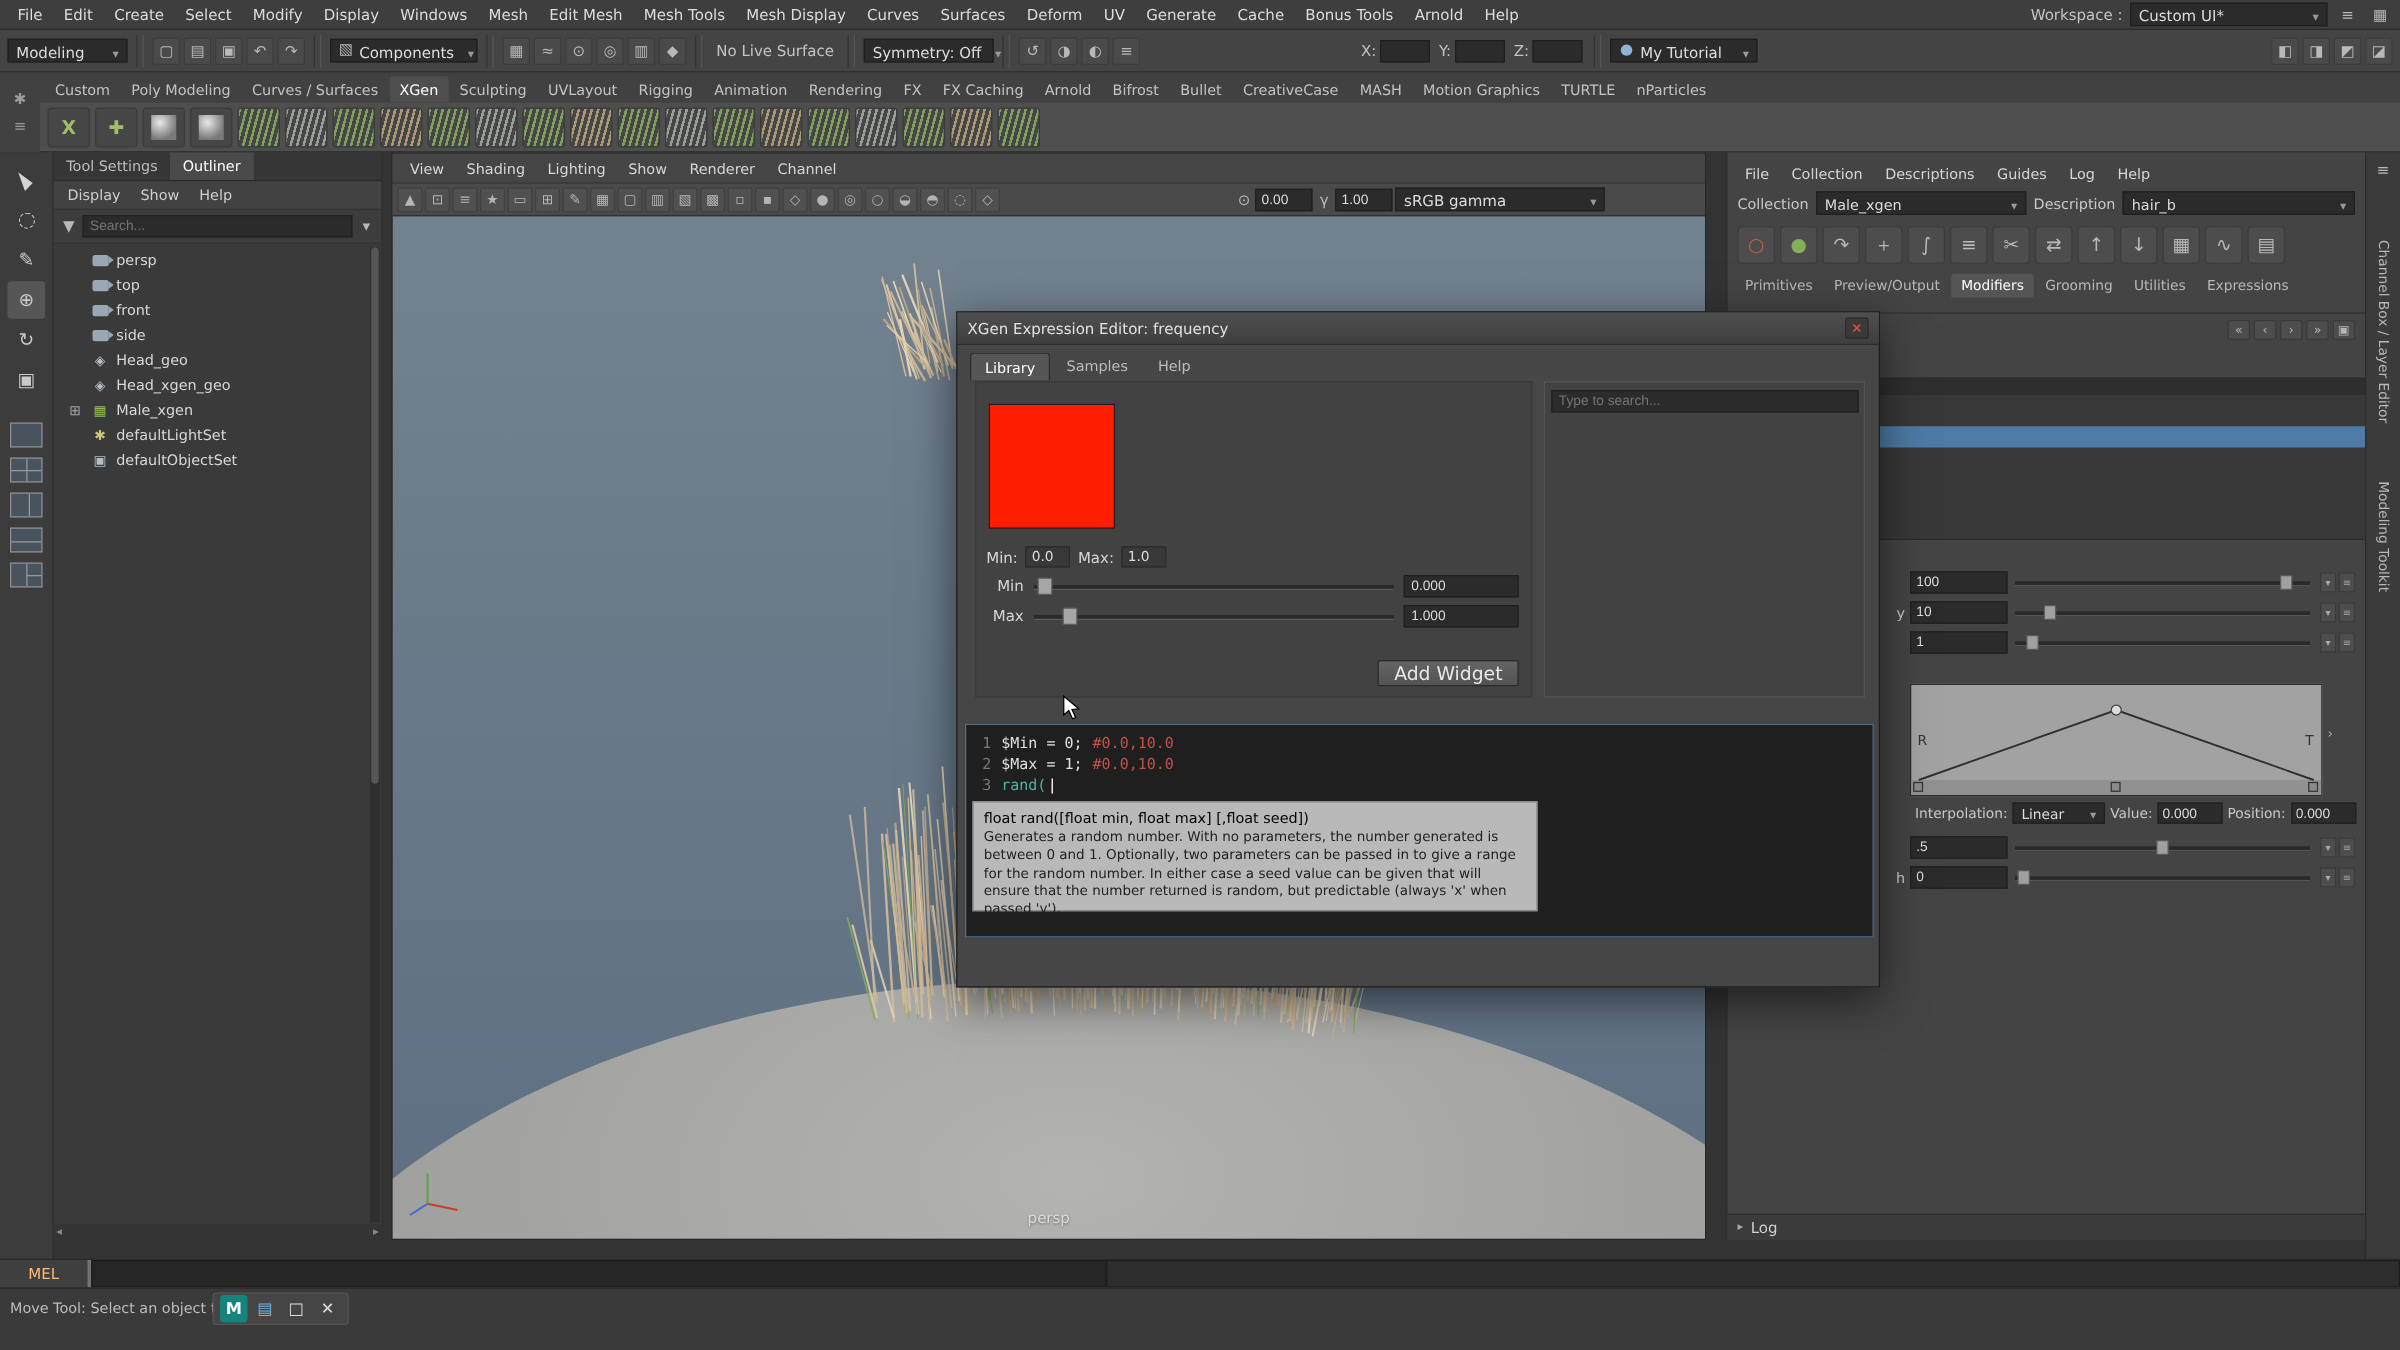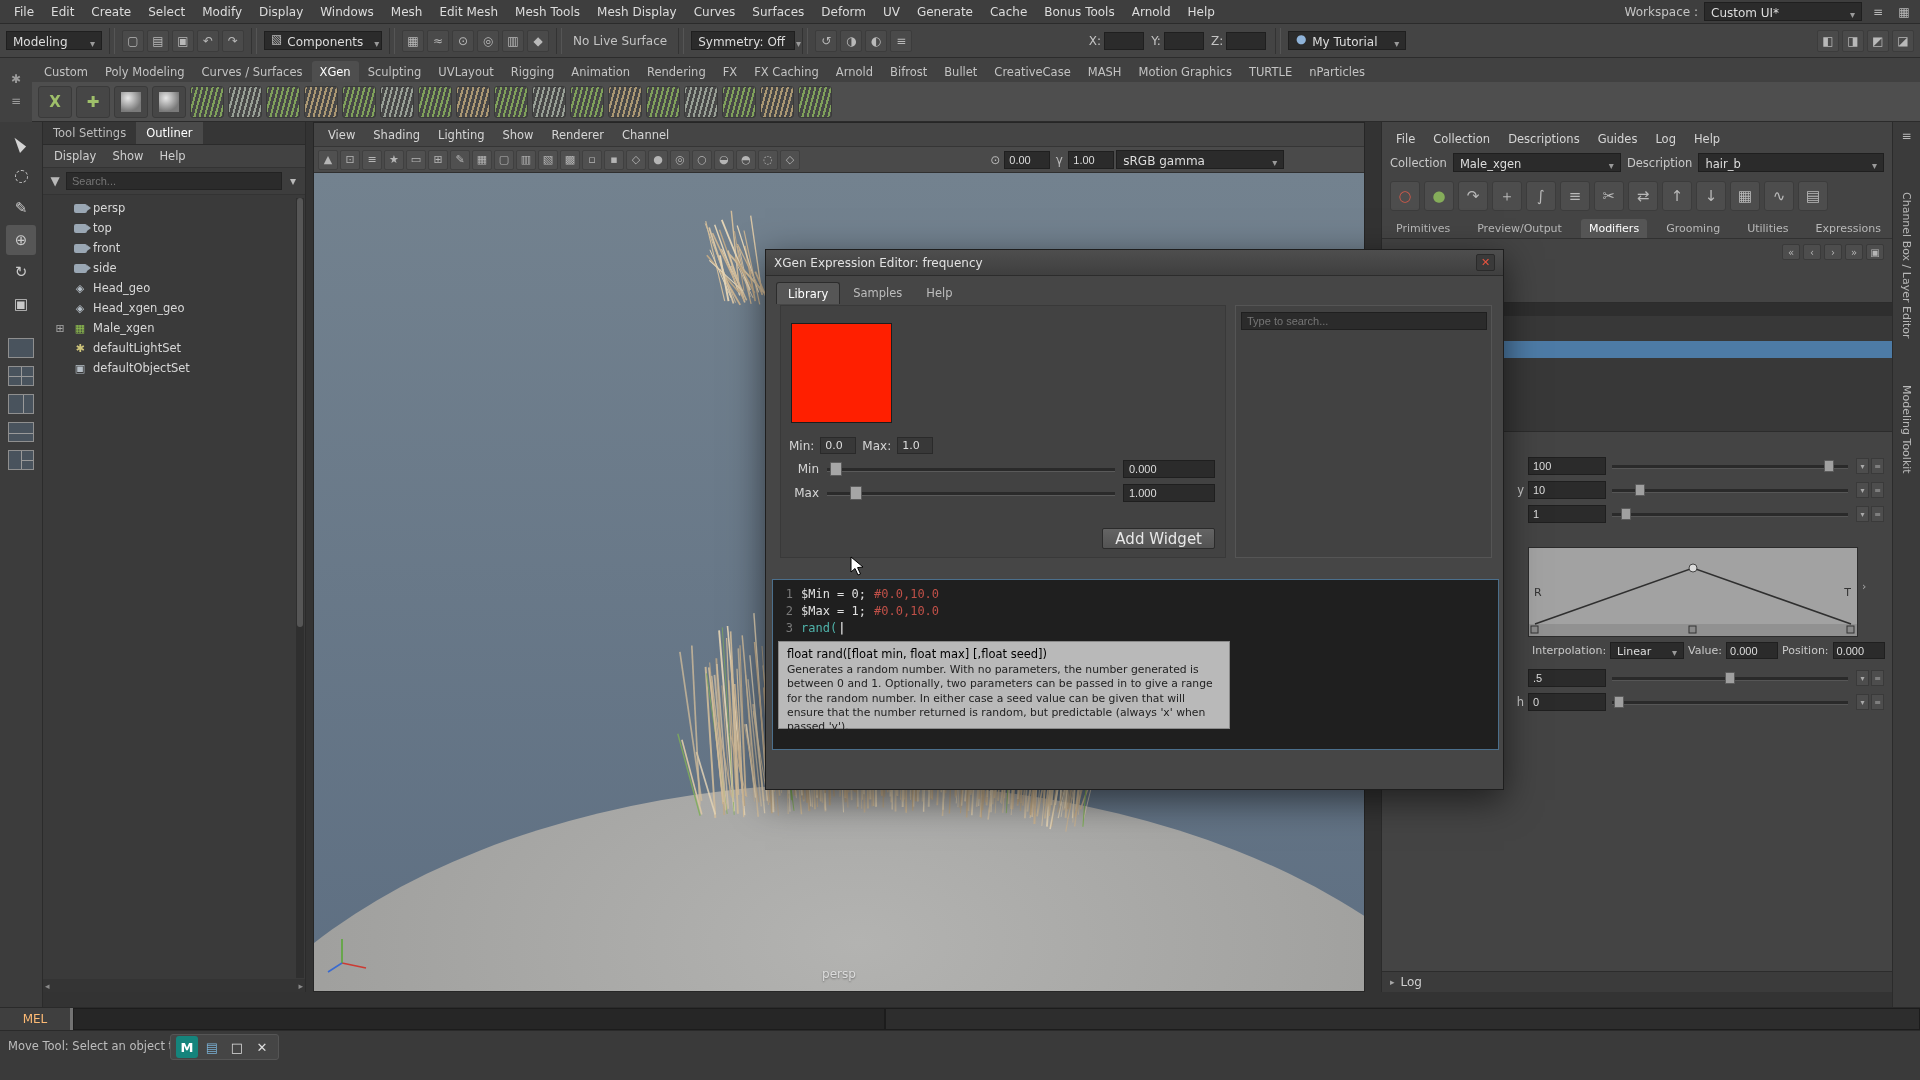--- a/index.html
+++ b/index.html
@@ -96,21 +96,21 @@
 
 
 #rightpanel{position:absolute;left:1381px;top:0;width:511px;height:870px;background:#444;border-left:1px solid #2b2b2b}
 #rp-menus{display:flex;gap:2px;padding:8px 6px 2px;align-items:center}
 .rp-menu{padding:2px 8px;font-size:11.5px;color:#d6d6d6}
 #rp-collection{display:flex;align-items:center;gap:6px;padding:3px 8px;font-size:11.5px;color:#c9c9c9}
 #rp-icons{display:flex;gap:4px;align-items:center;padding:6px 8px}
 .xicon{width:30px;height:30px;display:flex;align-items:center;justify-content:center;font-size:15px;
   color:#b9b9b9;background:#4d4d4d;border:1px solid #3c3c3c;border-radius:3px}
 .xicon.red{color:#d05a4a}.xicon.green{color:#85ad5a}
-#rp-tabs{display:flex;gap:11px;padding:2px 6px 0;border-bottom:1px solid #313131}
+#rp-tabs{display:flex;gap:1px;padding:2px 6px 12px;border-bottom:1px solid #313131}
 .rp-tab{padding:3px 8px;font-size:11px;color:#b8b8b8;white-space:nowrap}
 .rp-tab.active{background:#555;color:#fff;border-radius:3px 3px 0 0}
 #rp-minirow{display:flex;justify-content:flex-end;gap:3px;padding:5px 8px}
 .mini-nav{width:18px;height:16px;display:flex;align-items:center;justify-content:center;color:#b5b5b5;font-size:10px;background:#4d4d4d;border:1px solid #3a3a3a;border-radius:2px}
 #rp-stack{position:absolute;left:0;right:0;top:180px;height:130px;background:#383838;border-top:1px solid #2c2c2c;border-bottom:1px solid #2c2c2c}
 #rp-stack-header{height:13px;background:#2e2e2e}
 #rp-selected-row{position:absolute;left:0;right:0;top:38px;height:17px;background:#4d7ba6}
 #rp-attrs{position:absolute;left:0;right:8px;top:330px}
 .attr-row{display:flex;align-items:center;height:20px;margin:4px 0}
 .attr-label{flex:0 0 146px;text-align:right;padding-right:4px;color:#c9c9c9;font-size:11.5px;overflow:hidden;white-space:nowrap}

